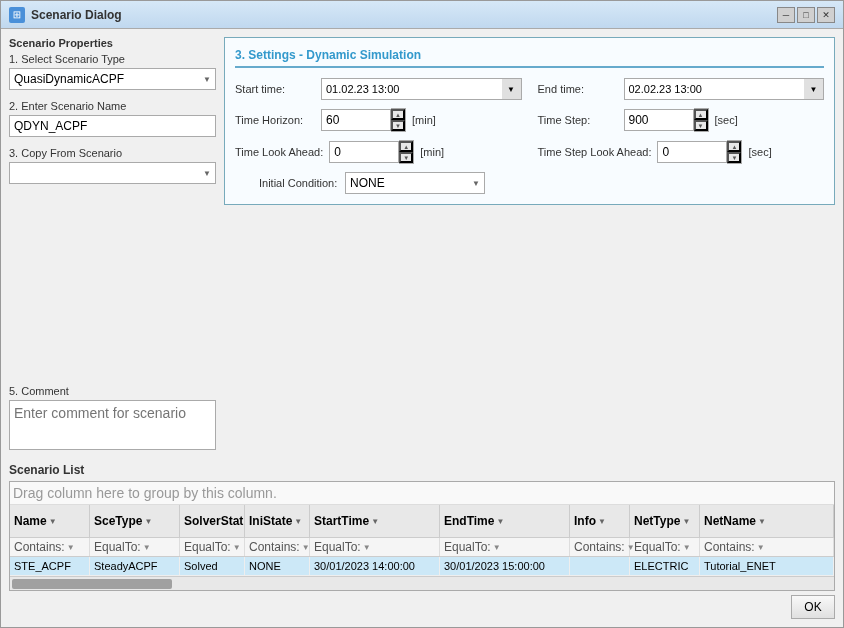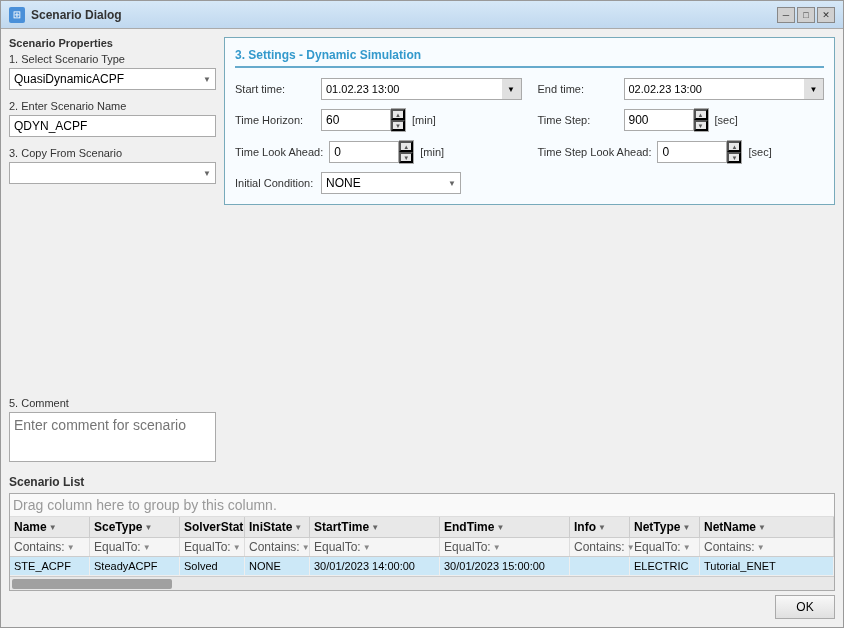--- a/index.html
+++ b/index.html
@@ -30,42 +30,42 @@
     .spin-btns { display: flex; flex-direction: column; border: 1px solid #aaa; border-left: none; }
     .spin-btn { width: 14px; height: 11px; background: #e8e8e8; display: flex; align-items: center; justify-content: center; cursor: pointer; font-size: 6px; color: #555; line-height: 1; }
     .datetime-wrap { position: relative; flex: 1; }
     .datetime-input { width: 100%; height: 22px; border: 1px solid #aaa; background: white; padding: 0 20px 0 4px; font-size: 11px; }
     .datetime-btn { position: absolute; right: 0; top: 0; height: 22px; width: 20px; background: #e0e0e0; border: 1px solid #aaa; border-left: none; cursor: pointer; display: flex; align-items: center; justify-content: center; font-size: 8px; }
     .scenario-list-label { font-size: 12px; font-weight: bold; color: #333; margin-bottom: 4px; }
     .list-container { border: 1px solid #aaa; background: white; }
     .drag-hint { text-align: left; color: #999; font-size: 14px; padding: 3px; border-bottom: 1px solid #ddd; background: #f9f9f9; }
     .table-header { display: flex; background: #e8e8e8; border-bottom: 1px solid #ccc; }
     .table-filter { display: flex; background: #f5f5f5; border-bottom: 1px solid #ccc; }
-    .th { padding: 3px 4px; border-right: 1px solid #ccc; font-weight: bold; font-size: 11px; display: flex; align-items: center; gap: 2px; white-space: nowrap; overflow: hidden; cursor: pointer; }
+    .th { padding: 9px 4px; border-right: 1px solid #ccc; font-weight: bold; font-size: 11px; display: flex; align-items: center; gap: 2px; white-space: nowrap; overflow: hidden; cursor: pointer; }
     .tf { padding: 2px 4px; border-right: 1px solid #ddd; font-size: 10px; display: flex; align-items: center; gap: 2px; color: #555; white-space: nowrap; }
     .sort-icon { font-size: 8px; color: #666; }
     .filter-icon { font-size: 8px; color: #888; }
     .col-name { width: 80px; flex-shrink: 0; }
     .col-scetype { width: 90px; flex-shrink: 0; }
     .col-solver { width: 65px; flex-shrink: 0; }
     .col-ini { width: 65px; flex-shrink: 0; }
     .col-start { width: 130px; flex-shrink: 0; }
     .col-end { width: 130px; flex-shrink: 0; }
     .col-info { width: 60px; flex-shrink: 0; }
     .col-nettype { width: 70px; flex-shrink: 0; }
     .col-netname { flex: 1; min-width: 80px; }
     .table-row { display: flex; border-bottom: 1px solid #eee; }
     .table-row.selected { background: #cce8f7; }
     .td { padding: 3px 4px; border-right: 1px solid #eee; font-size: 11px; white-space: nowrap; overflow: hidden; }
     .scroll-bar-h { height: 14px; background: #e8e8e8; border-top: 1px solid #ccc; display: flex; align-items: center; padding: 2px; }
     .scroll-thumb { width: 160px; height: 10px; background: #a0a0a0; border-radius: 2px; }
     .ok-area { display: flex; justify-content: flex-end; padding: 4px 0 0 0; }
-    .ok-btn { width: 60px; height: 24px; background: linear-gradient(to bottom, #f8f8f8, #e0e0e0); border: 1px solid #aaa; cursor: pointer; font-size: 12px; }
+    .ok-btn { width: 44px; height: 24px; background: linear-gradient(to bottom, #f8f8f8, #e0e0e0); border: 1px solid #aaa; cursor: pointer; font-size: 12px; }
     .full-right { display: flex; flex-direction: column; flex: 1; gap: 8px; }
-    .initial-cond-row { display: flex; align-items: center; gap: 6px; margin-top: 4px; }
+    .initial-cond-row { display: flex; align-items: center; gap: 6px; margin-top: 4px; margin-left: 24px; }
     .full-wrap { display: flex; flex-direction: column; height: 100%; }
     .top-area { display: flex; gap: 8px; flex: 1; overflow: hidden; }
     .bottom-area { flex-shrink: 0; }
   </style>
 </head>
 <body>
 
 <div class="window">
 
   <div class="title-bar">

